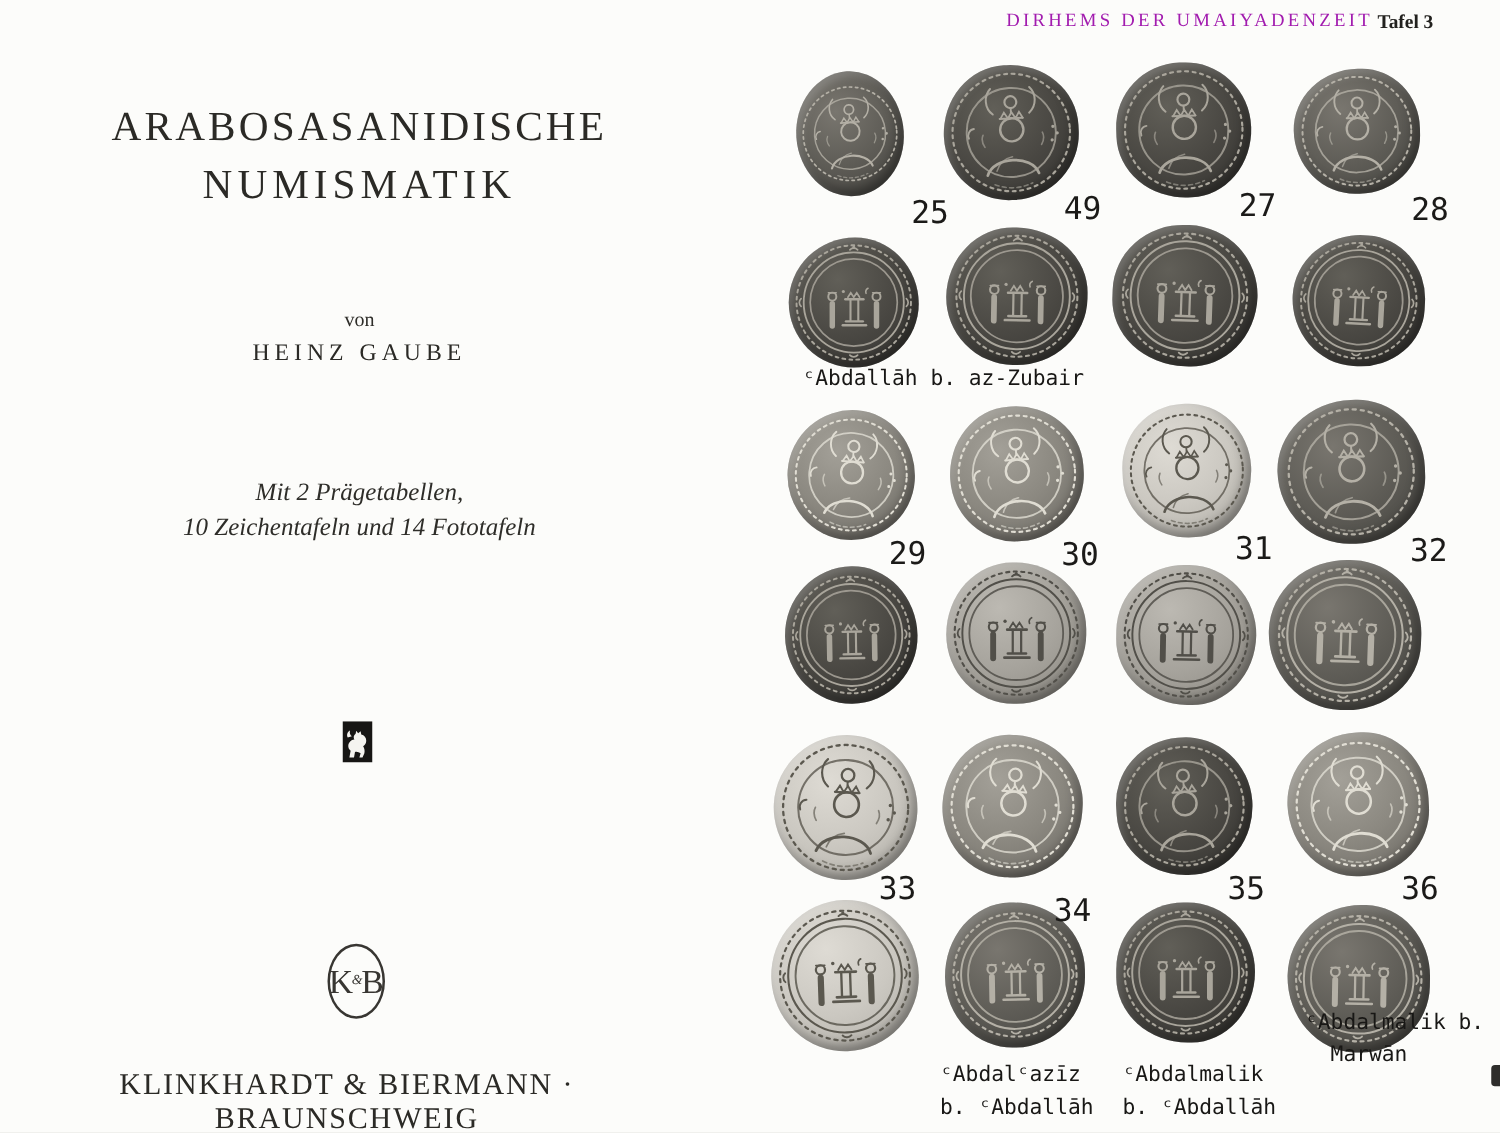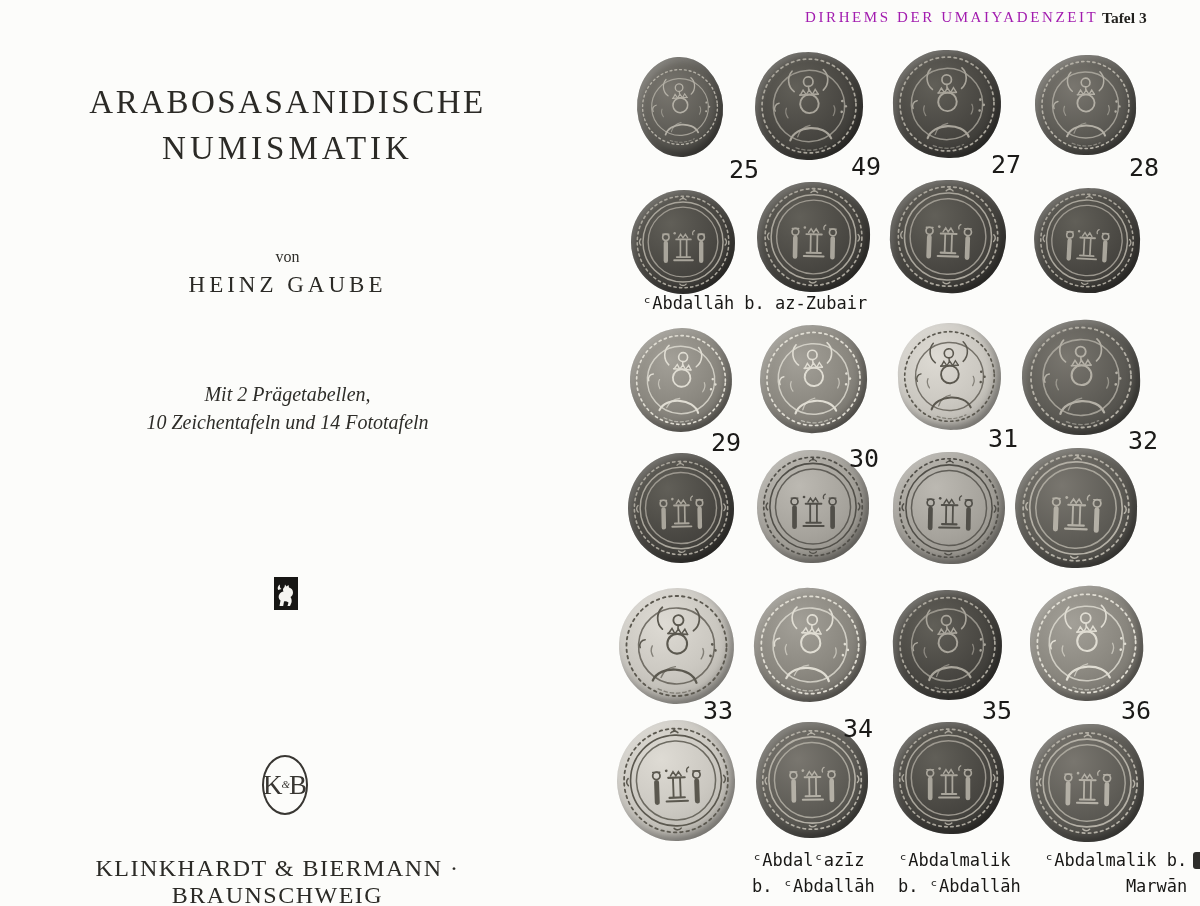--- a/index.html
+++ b/index.html
@@ -3,21 +3,21 @@
 <meta charset="utf-8">
 <style>
   html,body{margin:0;padding:0;background:#e8e8e4;}
   .spread{position:relative;width:1200px;height:906px;background:#fcfcfa;overflow:hidden;
           font-family:"Liberation Serif",serif;color:#262522;}
   .abs{position:absolute;}
   
   .lp-center{left:30px;width:515px;text-align:center;}
   .book-title-line{font-size:33px;letter-spacing:2.5px;color:#2b2a26;}
   .byline{font-size:16px;color:#2e2d29;}
-  .author{font-size:23px;letter-spacing:4px;color:#2b2a26;}
+  .author{font-size:19px;letter-spacing:4px;color:#2b2a26;}
   .subtitle-line{font-style:italic;font-size:20px;color:#2e2d29;}
   .lion-logo{left:274px;top:577px;width:24px;height:33px;}
   .kb-monogram{left:262px;top:755px;width:46px;height:60px;border:2.2px solid #383632;
                border-radius:50%;display:flex;align-items:center;justify-content:center;
                box-sizing:border-box;color:#383632;}
   .kb-k,.kb-b{font-size:27px;line-height:1;}
   .kb-amp{font-size:11px;font-style:italic;position:relative;top:-1px;margin:0 -1px;}
   .publisher-line{font-size:24px;letter-spacing:1.5px;color:#2b2a26;}
   
   .plate-header{font-size:15px;letter-spacing:2.6px;color:#a21caf;}
@@ -632,31 +632,31 @@
  <path d="M90.5,47 a4,4 0 0 1 0,6" stroke-width="1.3"></path>
  <path d="M9.5,47 a4,4 0 0 0 0,6" stroke-width="1.3"></path>
  <path d="M47,90.5 a4,4 0 0 0 6,0" stroke-width="1.3"></path>
 </svg>
         </div>
         <div class="plate-num" style="left: 712px; top: 155px; margin-left: 17px;">25</div>
         <div class="plate-num" style="left: 851px; top: 152px;">49</div>
         <div class="plate-num" style="left: 991px; top: 150px;">27</div>
         <div class="plate-num" style="left: 1129px; top: 153px;">28</div>
         <div class="plate-num" style="left: 711px; top: 428px;">29</div>
-        <div class="plate-num" style="left: 849px; top: 444px;">30</div>
+        <div class="plate-num" style="left: 849px; top: 429px;">30</div>
         <div class="plate-num" style="left: 988px; top: 424px;">31</div>
         <div class="plate-num" style="left: 1128px; top: 426px;">32</div>
         <div class="plate-num" style="left: 703px; top: 696px;">33</div>
         <div class="plate-num" style="left: 843px; top: 694px; margin-top: 20px;">34</div>
         <div class="plate-num" style="left: 982px; top: 696px;">35</div>
         <div class="plate-num" style="left: 1121px; top: 696px;">36</div>
         <div class="cap" style="left: 642px; top: 290px;">ᶜAbdallāh b. az-Zubair</div>
         <div class="cap" style="left: 752px; top: 847px;">ᶜAbdalᶜazīz
 b. ᶜAbdallāh</div>
         <div class="cap" style="left: 898px; top: 847px;">ᶜAbdalmalik
 b. ᶜAbdallāh</div>
-        <div class="cap" style="left: 1044px; top: 847px; text-align: right;">ᶜAbdalmalik b.
+        <div class="cap" style="left: 1044px; top: 805px;">ᶜAbdalmalik b.
   Marwān</div>
       </div>
 
     <div class="abs edge-mark"></div>
   </section>
 </div>
 
 </body></html>

